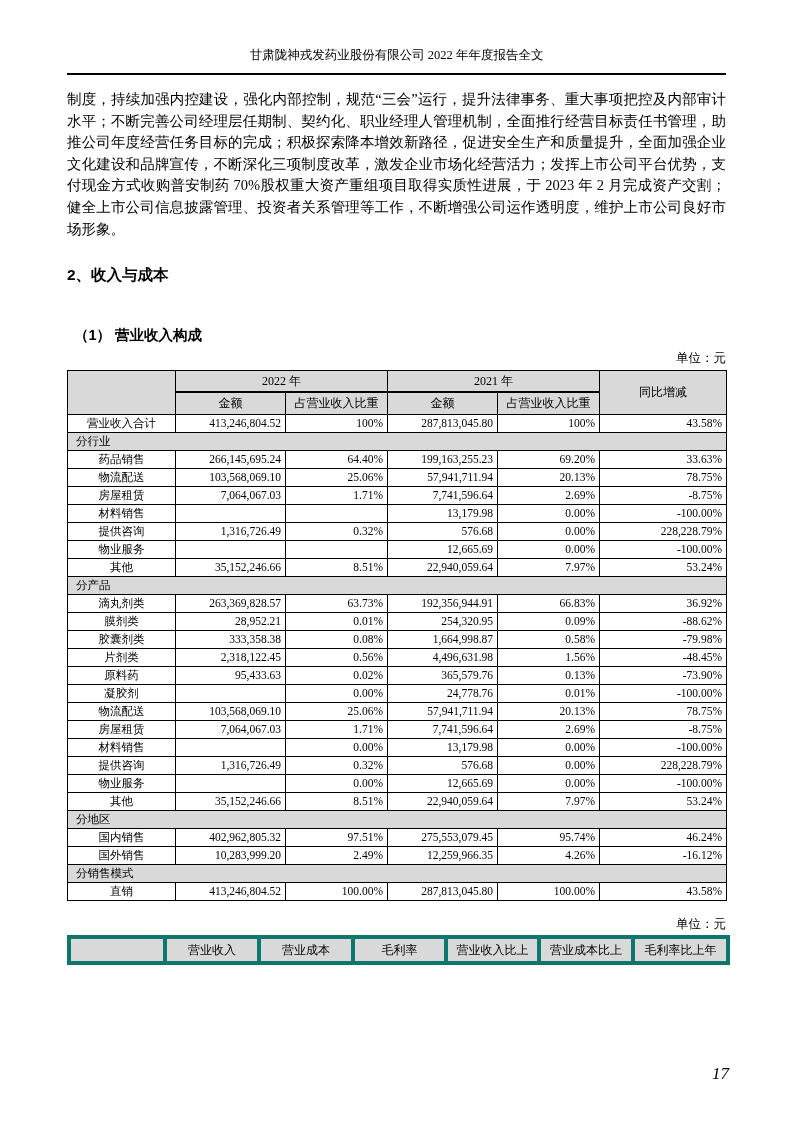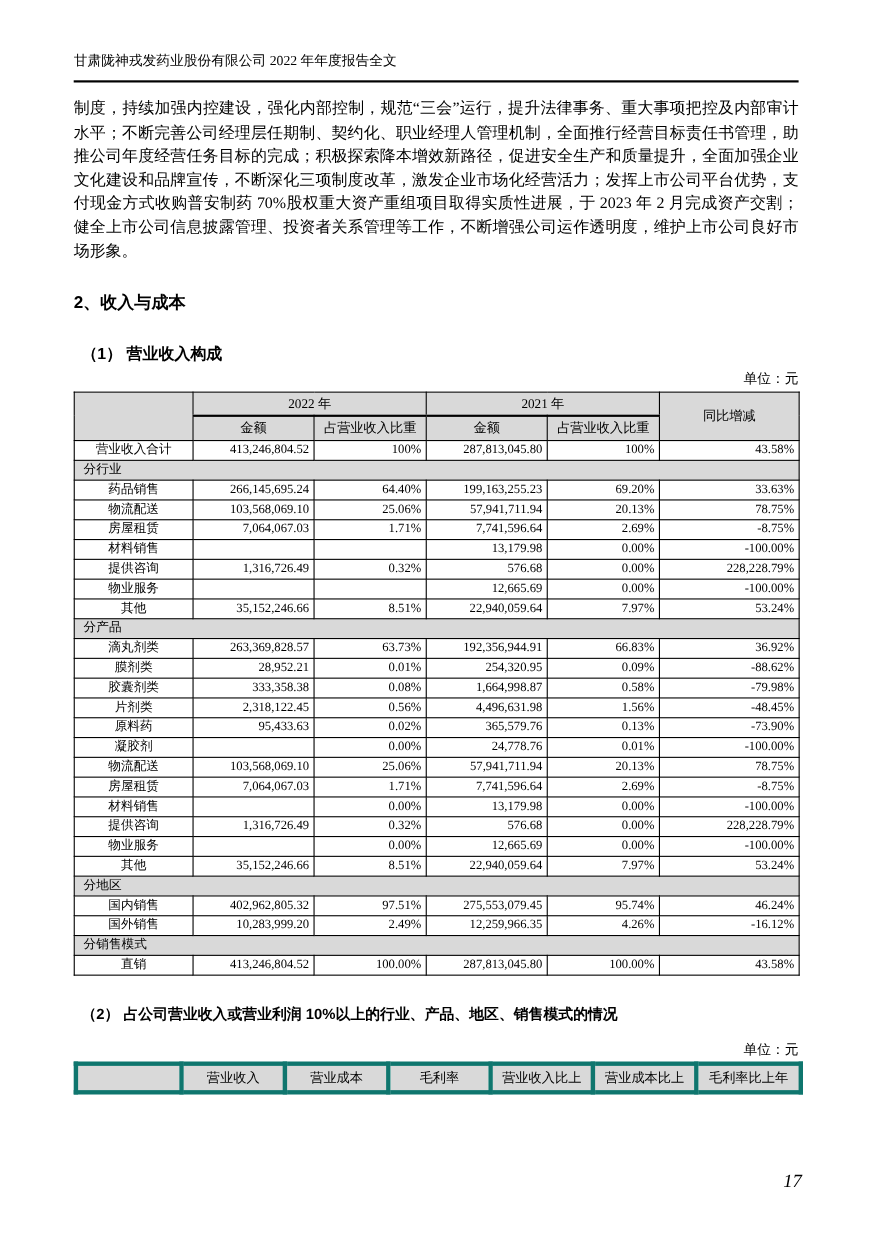--- a/index.html
+++ b/index.html
@@ -9,39 +9,39 @@
     width: 793px;
     height: 1122px;
     margin: 0 auto;
     background: #ffffff;
     font-family: "Liberation Serif", "DejaVu Serif", serif;
     color: #000;
     padding: 46px 67px 0 67px;
     overflow: hidden;
   }
   .doc-header {
-    text-align: left;
+    text-align: center;
     font-size: 12.5px;
     line-height: 18px;
     padding-bottom: 9px;
     border-bottom: 2px solid #000;
   }
   .body-paragraph {
     margin: 14px 0 0 0;
     font-size: 14.5px;
     line-height: 21.6px;
     text-align: justify;
   }
   .h-num {
     font-family: "Liberation Sans", "DejaVu Sans", sans-serif;
     font-weight: bold;
     margin: 0;
   }
   .h2 { font-size: 15.5px; margin-top: 25px; }
-  .h3 { font-size: 14.5px; margin-top: 26px; padding-left: 7px; }
+  .h3 { font-size: 14.5px; margin-top: 40px; padding-left: 7px; }
   .h3b { font-size: 13.5px; margin-top: 26px; padding-left: 7px; }
   .small-label { font-size: 12.5px; margin-top: 22px; }
   .unit-label { font-size: 12.5px; text-align: right; margin-top: 5px; margin-bottom: 3px; }
   .unit-label2 { font-size: 12.5px; text-align: right; margin-top: 15px; margin-bottom: 2px; }
   .applicable-line { font-size: 13.5px; margin-top: 20px; }
   .applicable-line span { margin-right: 10px; }
 
   table.rev-table, table.margin-table {
     width: 100%;
     border-collapse: collapse;
@@ -321,21 +321,20 @@
           <td class="label-cell">直销</td>
           <td class="num-cell">413,246,804.52</td>
           <td class="num-cell">100.00%</td>
           <td class="num-cell">287,813,045.80</td>
           <td class="num-cell">100.00%</td>
           <td class="num-cell">43.58%</td>
         </tr>
       </tbody>
   </table>
 
-  <p class="h-num h3b">（2）  占公司营业收入或营业利润 10%以上的行业、产品、地区、销售模式的情况</p>
 
 
   <div class="unit-label2">单位：元</div>
 
   <table class="margin-table">
     <colgroup>
       <col style="width:96px">
         <col style="width:94px">
         <col style="width:94px">
       <col style="width:93px">

